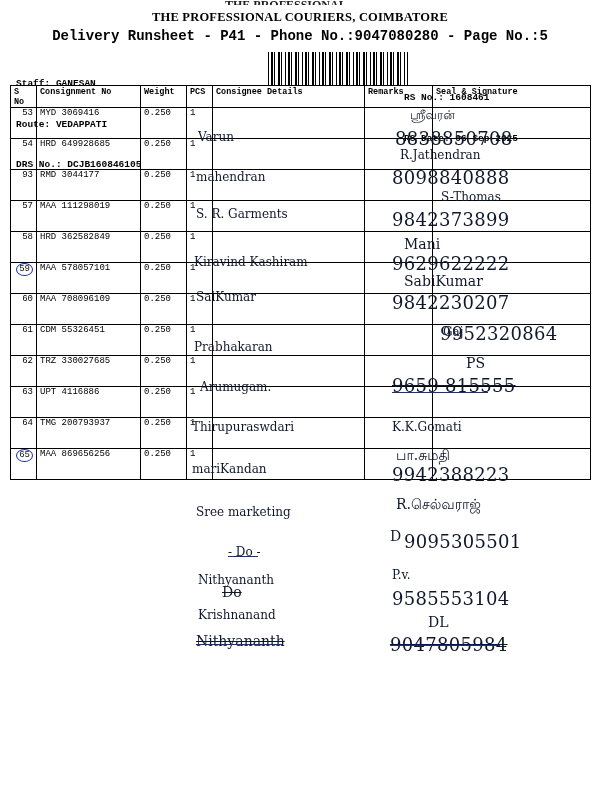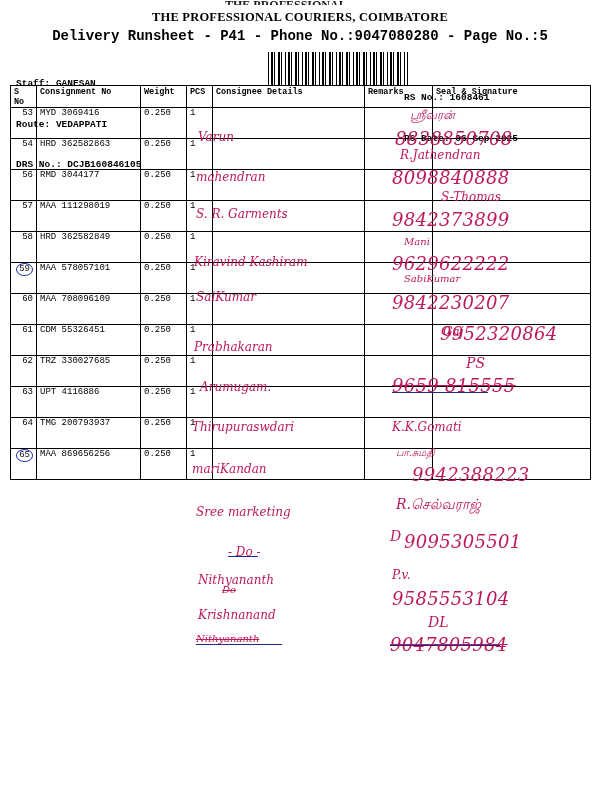--- a/index.html
+++ b/index.html
@@ -140,36 +140,35 @@
     border-radius: 50%;
     padding: 0 2px;
     color: #111;
     line-height: 11px;
   }
 
   
   .hw {
     position: absolute;
     font-family: "DejaVu Serif", serif;
-    font-style: italic;
-    color: #be185d;
+    color: #0f172a;
     white-space: nowrap;
     transform-origin: left center;
   }
   .hw.name {
     font-size: 12px;
   }
   .hw.sig {
     font-size: 12px;
   }
   .hw.num {
     font-size: 18px;
     letter-spacing: 0.3px;
   }
-  .hw.small { font-size: 10px; }
+  .hw.small { font-size: 14px; }
   .hw.big { font-size: 14px; }
   .strike {
     text-decoration: line-through;
   }
   .scribble {
     position: absolute;
     border-bottom: 1.6px solid #1c2a8a;
   }
   .layer {
     position: absolute;
@@ -232,29 +231,29 @@
         <td class="sno">53</td>
         <td>MYD 3069416</td>
         <td class="wt">0.250</td>
         <td class="pcs">1</td>
         <td></td>
         <td></td>
         <td></td>
       </tr>
       <tr>
         <td class="sno">54</td>
-        <td>HRD 362582863</td>
-        <td class="wt">0.250</td>
-        <td class="pcs">1</td>
-        <td></td>
-        <td></td>
-        <td></td>
-      </tr>
-      <tr>
-        <td class="sno">56</td>
+        <td>HRD 649928685</td>
+        <td class="wt">0.250</td>
+        <td class="pcs">1</td>
+        <td></td>
+        <td></td>
+        <td></td>
+      </tr>
+      <tr>
+        <td class="sno">93</td>
         <td>RMD 3044177</td>
         <td class="wt">0.250</td>
         <td class="pcs">1</td>
         <td></td>
         <td></td>
         <td></td>
       </tr>
       <tr>
         <td class="sno">57</td>
         <td>MAA 111298019</td>
@@ -367,21 +366,21 @@
 
     <span class="hw name" style="left:200px; top:380px;">Arumugam.</span>
     <span class="hw sig big" style="left:466px; top:355px;">PS</span>
     <span class="hw num strike" style="left:392px; top:375px;">9659 815555</span>
 
     <span class="hw name" style="left:192px; top:420px;">Thirupuraswdari</span>
     <span class="hw sig" style="left:392px; top:420px;">K.K.Gomati</span>
 
     <span class="hw name" style="left:192px; top:462px;">mariKandan</span>
     <span class="hw sig small" style="left:396px; top:447px;">பா.சுமதி</span>
-    <span class="hw num" style="left:412px; top:464px;">9942388223</span>
+    <span class="hw num" style="left:392px; top:464px;">9942388223</span>
 
     <span class="hw name" style="left:196px; top:505px;">Sree marketing</span>
     <span class="hw sig big" style="left:396px; top:496px;">R.செல்வராஜ்</span>
 
     <span class="hw name" style="left:228px; top:545px;">- Do -</span>
     <span class="hw sig big" style="left:390px; top:528px;">D</span>
     <span class="hw num" style="left:404px; top:531px;">9095305501</span>
 
     <span class="hw name" style="left:198px; top:573px;">Nithyananth</span>
     <span class="hw name strike small" style="left:222px; top:584px;">Do</span>

